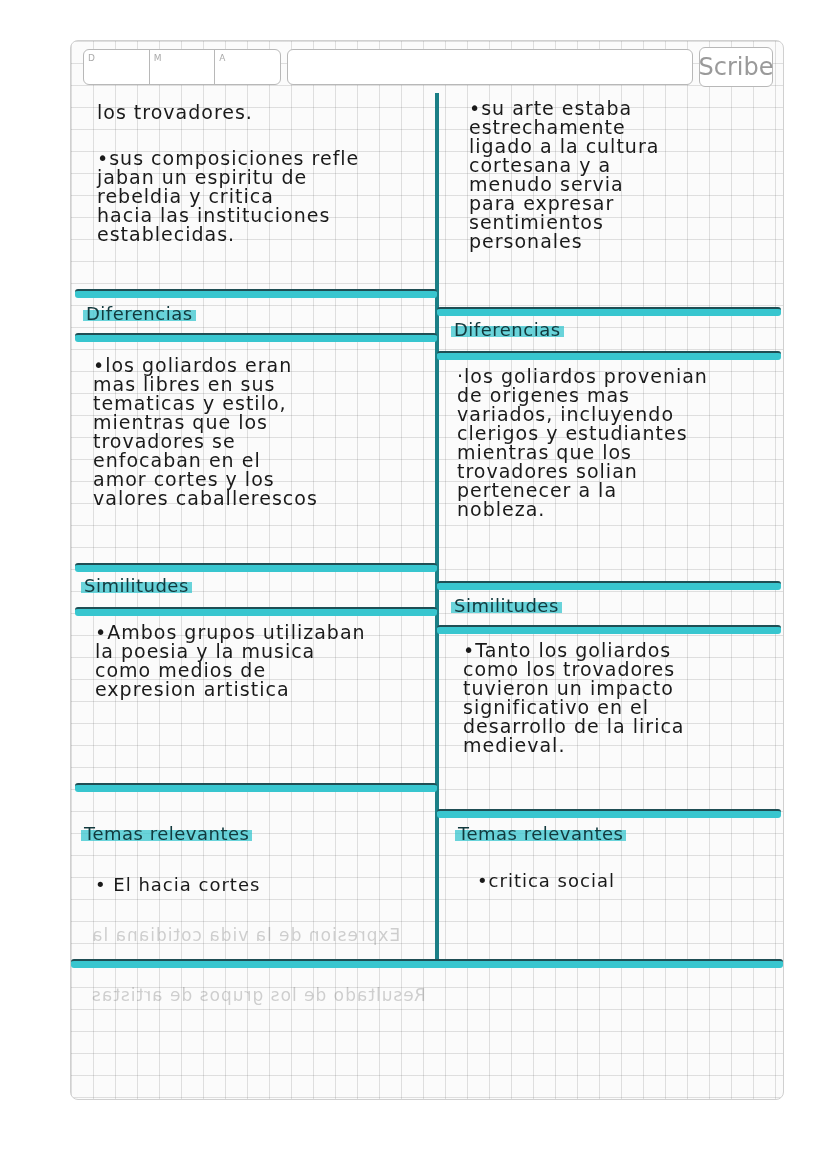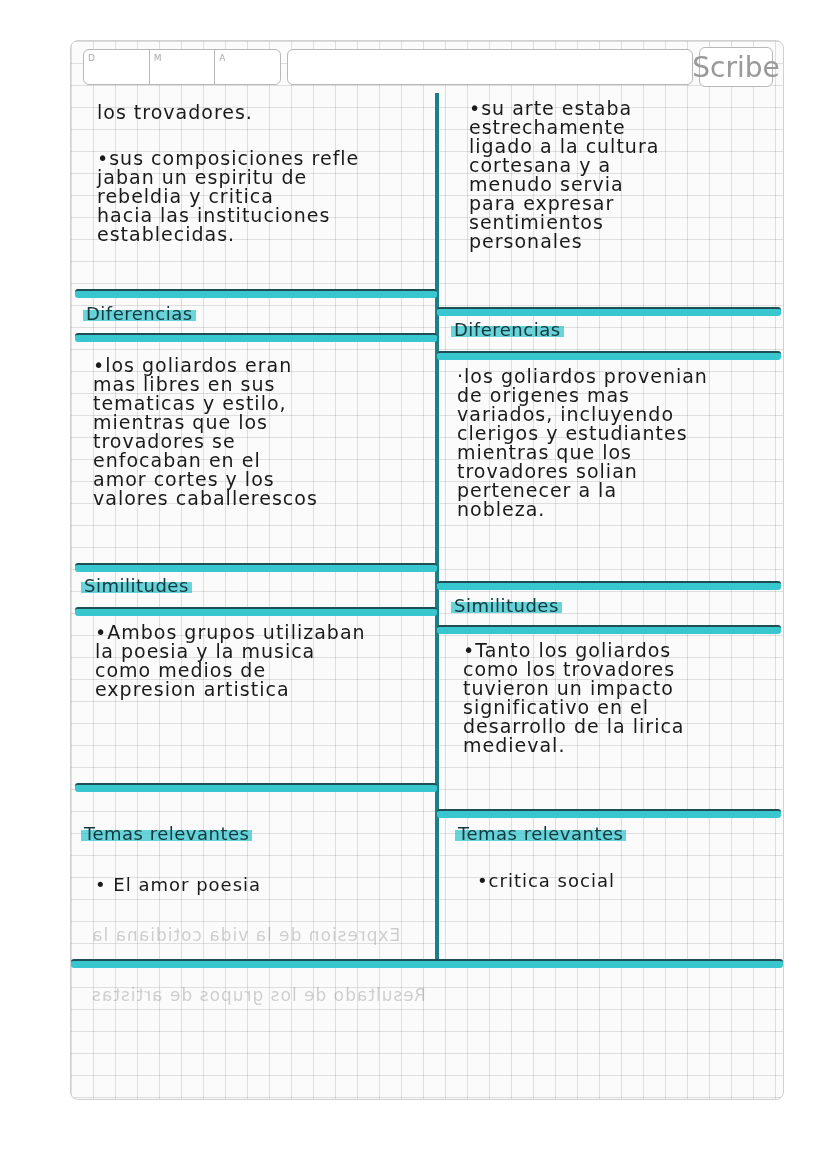--- a/index.html
+++ b/index.html
@@ -21,21 +21,21 @@
     position:absolute; border:1px solid #b8b8b8; border-radius:6px; background:#fff;
   }
   .hdr-date { left:12px; top:8px; width:196px; height:34px; display:flex; }
   .hdr-date span {
     flex:1; border-right:1px solid #b8b8b8; font-size:9px; color:#aaa; padding:3px 4px;
   }
   .hdr-date span:last-child { border-right:none; }
   .hdr-title { left:216px; top:8px; width:404px; height:34px; }
   .hdr-logo {
     left:628px; top:6px; width:72px; height:38px; display:flex; align-items:center;
-    justify-content:center; font-size:28px; color:#9a9a9a; font-family:"DejaVu Sans", sans-serif;
+    justify-content:center; font-size:24px; color:#9a9a9a; font-family:"DejaVu Sans", sans-serif;
   }
   .vline {
     position:absolute; left:364px; top:52px; width:4px; height:870px; background:#1b7f86;
   }
   .teal-bar {
     position:absolute; height:7px; background:#38c6cf; border-top:2px solid #1f4e54; border-radius:3px;
   }
   .txt {
     position:absolute; font-family:"DejaVu Sans", sans-serif; font-size:19px; line-height:19px;
     color:#1a1a1a; letter-spacing:1px; white-space:pre-line;margin-left:14px;
@@ -102,21 +102,21 @@
   <div class="teal-bar" style="left:4px; top:522px; width:362px;"></div>
   <div class="head" style="left:10px; top:534px;">Similitudes</div>
   <div class="teal-bar" style="left:4px; top:566px; width:362px;"></div>
   <div class="txt" style="left:10px; top:582px;">•Ambos grupos utilizaban
 la poesia y la musica
 como medios de
 expresion artistica</div>
 
   <div class="teal-bar" style="left:4px; top:742px; width:362px;"></div>
   <div class="head" style="left:10px; top:782px;">Temas relevantes</div>
-  <div class="txt" style="left:10px; top:834px; font-size:18px;">• El amor poesia</div>
+  <div class="txt" style="left:10px; top:834px; font-size:18px;">• El hacia cortes</div>
 
   <div class="txt" style="left:384px; top:58px;">•su arte estaba
 estrechamente
 ligado a la cultura
 cortesana y a
 menudo servia
 para expresar
 sentimientos
 personales</div>
 

